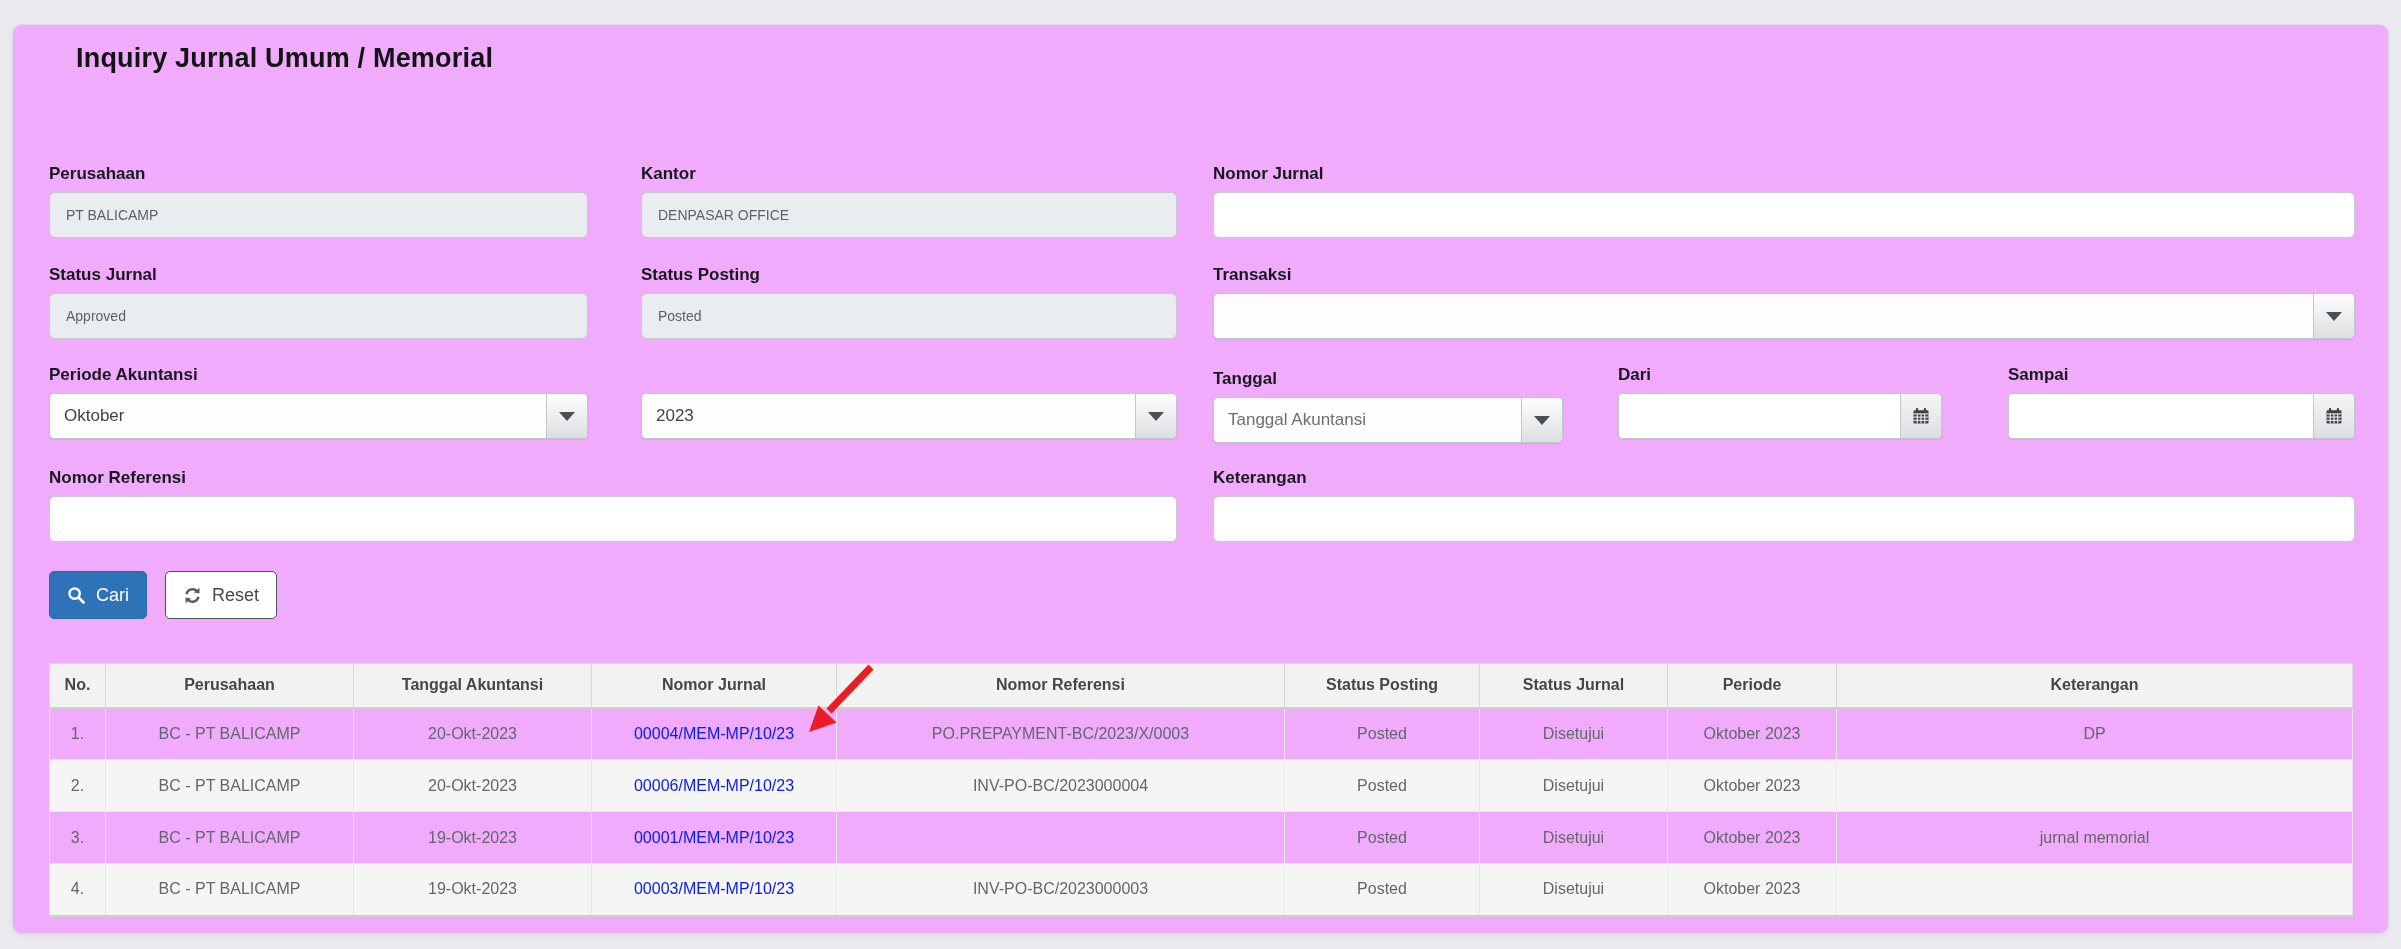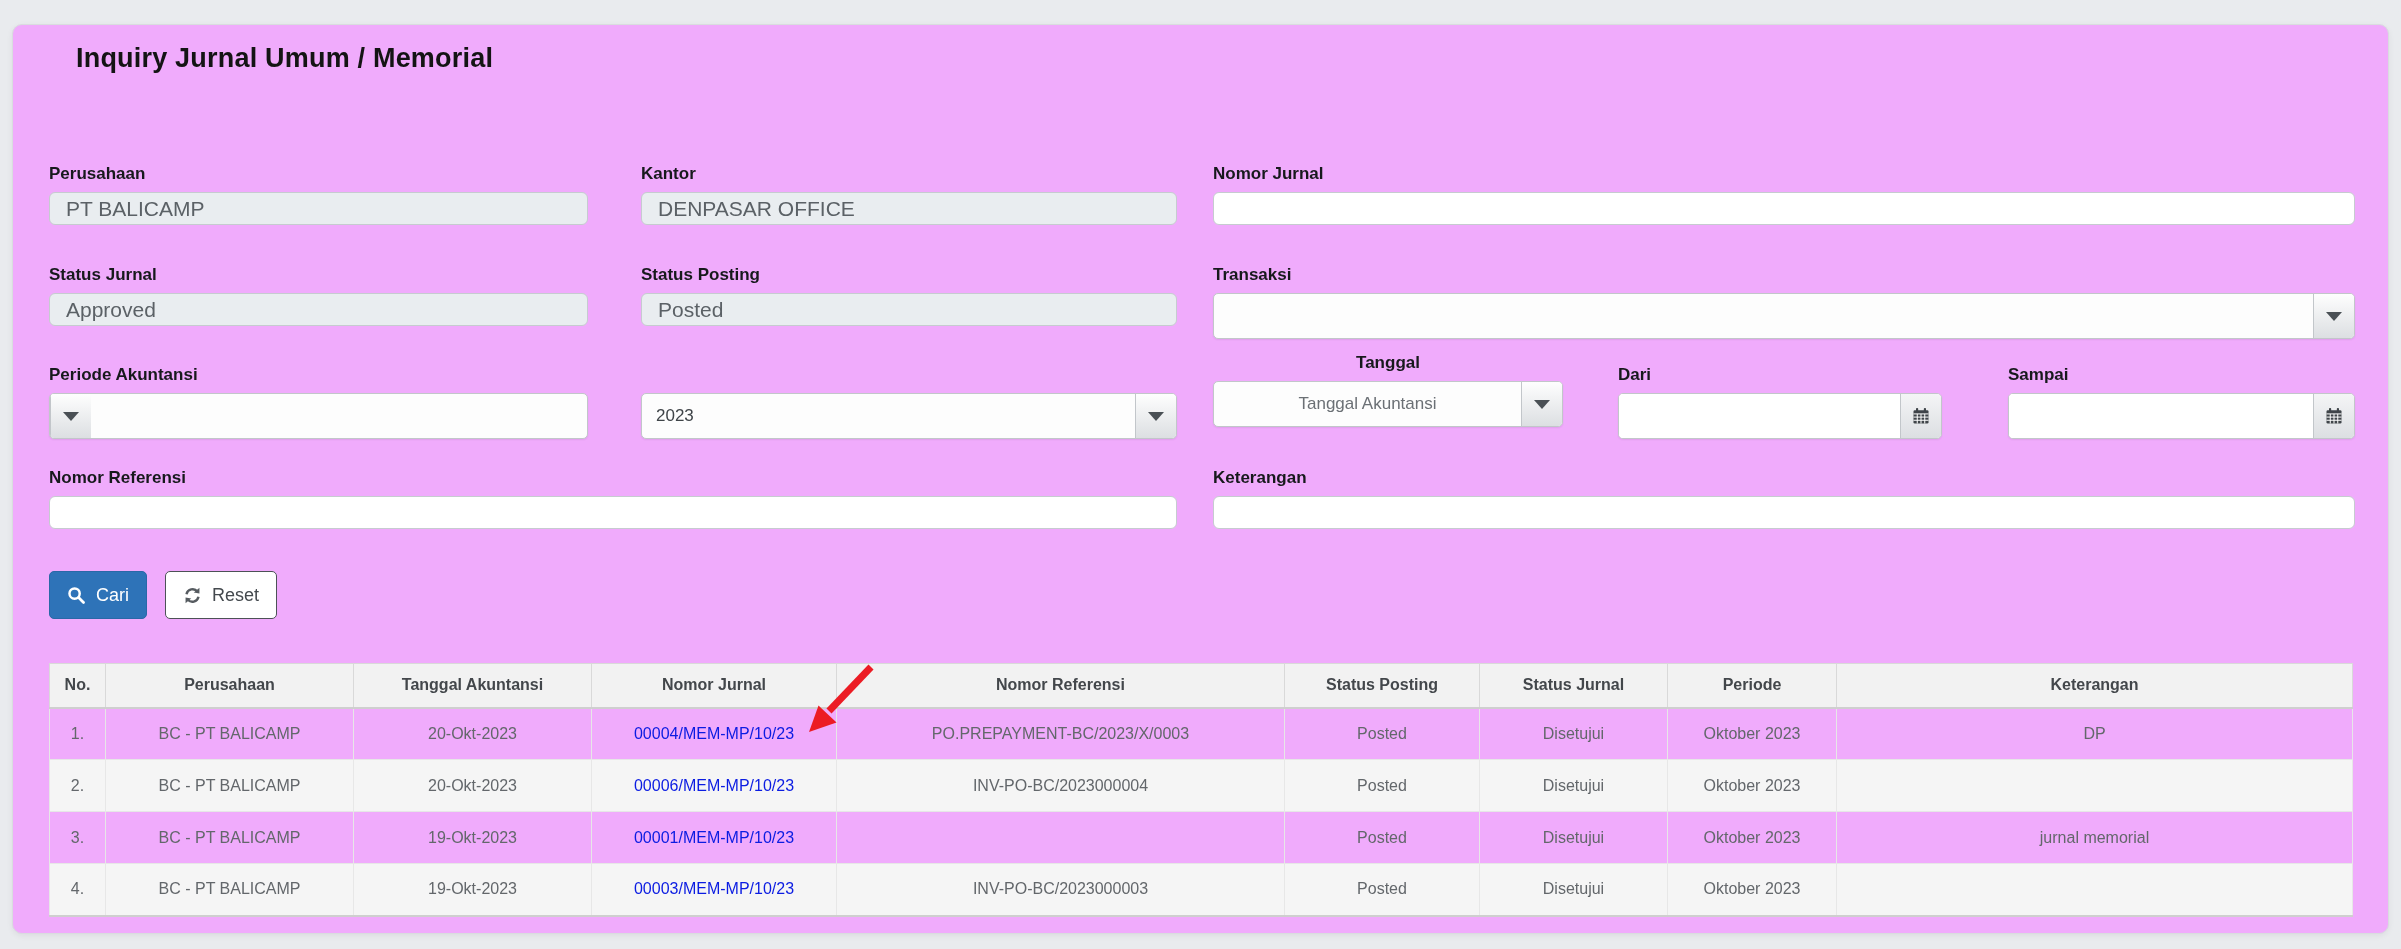--- a/index.html
+++ b/index.html
@@ -19,23 +19,23 @@
     position:absolute;left:63px;top:18px;
     font-size:27px;font-weight:bold;color:#141414;letter-spacing:.2px;
   }
   
   .field{position:absolute;}
   .field label{
     display:block;font-size:17px;font-weight:bold;color:#17191c;
     margin-bottom:8px;height:20px;line-height:20px;
   }
   .tinput{
-    display:block;width:100%;height:33px;box-sizing:border-box;
+    display:block;width:100%;height:46px;box-sizing:border-box;
     border:1px solid #c6cbd0;border-radius:6px;background:#fff;
-    font-family:inherit;font-size:21px;color:#4c5156;padding:8px 16px;outline:none;
+    font-family:inherit;font-size:14px;color:#4c5156;padding:8px 16px;outline:none;
   }
   .tinput.ro{background:#e9edf0;color:#5b6166;}
   .selectbox{
     display:flex;height:46px;box-sizing:border-box;
     border:1px solid #c2c6ca;border-radius:5px;background:#fdfdfd;
     overflow:hidden;box-shadow:0 1px 2px rgba(0,0,0,.07);cursor:pointer;
   }
   .sel-value{flex:1;line-height:44px;padding:0 14px;font-size:17px;color:#3f4448;
     white-space:nowrap;overflow:hidden;}
   .sel-value.muted{color:#6b7075;}
@@ -56,21 +56,21 @@
     border-left:1px solid #c2c6ca;background:linear-gradient(#f4f5f6,#dcdfe2);cursor:pointer;}
   
   .f-perusahaan{left:36px;top:139px;width:539px;}
   .f-kantor{left:628px;top:139px;width:536px;}
   .f-nomor-jurnal{left:1200px;top:139px;width:1142px;}
   .f-status-jurnal{left:36px;top:240px;width:539px;}
   .f-status-posting{left:628px;top:240px;width:536px;}
   .f-transaksi{left:1200px;top:240px;width:1142px;}
   .f-periode{left:36px;top:340px;width:539px;}
   .f-tahun{left:628px;top:368px;width:536px;border-radius:11px;}
-  .f-tanggal{left:1200px;top:328px;width:350px;text-align:center;}
+  .f-tanggal{left:1200px;top:344px;width:350px;}
   .f-dari{left:1605px;top:340px;width:324px;}
   .f-sampai{left:1995px;top:340px;width:347px;}
   .f-nomor-referensi{left:36px;top:443px;width:1128px;}
   .f-keterangan{left:1200px;top:443px;width:1142px;}
   
   .btn{position:absolute;top:546px;height:48px;display:inline-flex;align-items:center;
     gap:10px;font-family:Liberation Sans, sans-serif;font-size:18px;border-radius:5px;cursor:pointer;
     padding:0 17px;box-sizing:border-box;}
   .btn-cari{left:36px;background:#2e73b8;border:1px solid #2a68a7;color:#fff;}
   .btn-reset{left:152px;background:#fff;border:1px solid #4d5257;color:#44494e;}
@@ -135,20 +135,21 @@
       <span class="sel-value"></span>
       <span class="sel-btn">
           <i class="caret"></i>
         </span>
     </div>
   </div>
 
   <div class="field f-periode">
     <label>Periode Akuntansi</label>
     <div class="selectbox">
+      <span class="sel-value">Oktober</span>
       <span class="sel-btn">
           <i class="caret"></i>
         </span>
     </div>
   </div>
   <div class="field f-tahun">
     <div class="selectbox">
       <span class="sel-value">2023</span>
       <span class="sel-btn">
           <i class="caret"></i>

